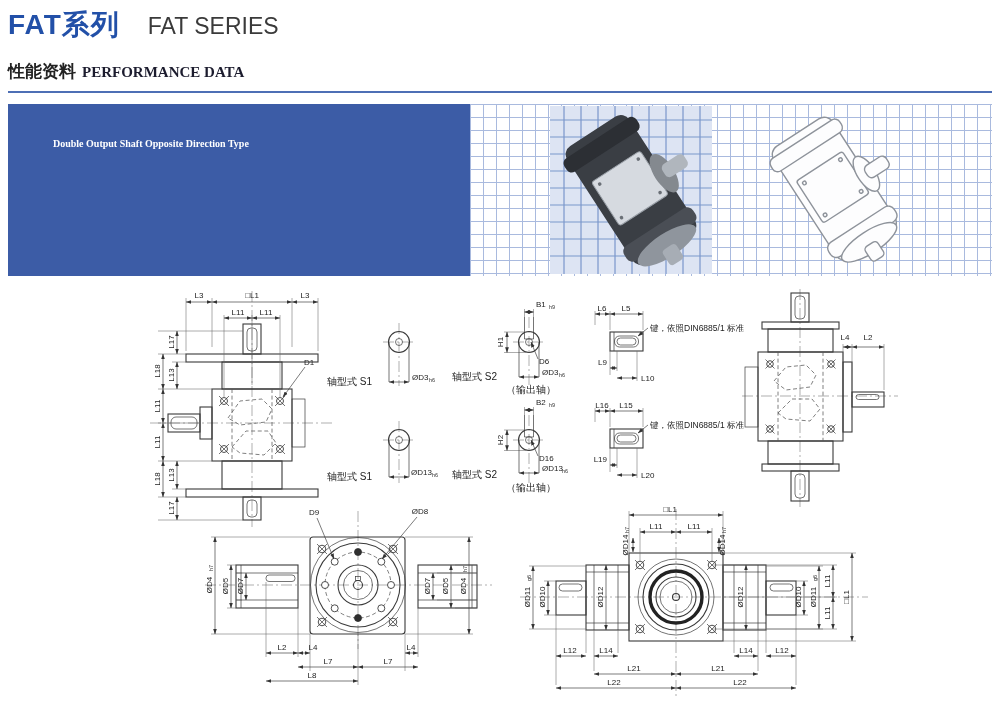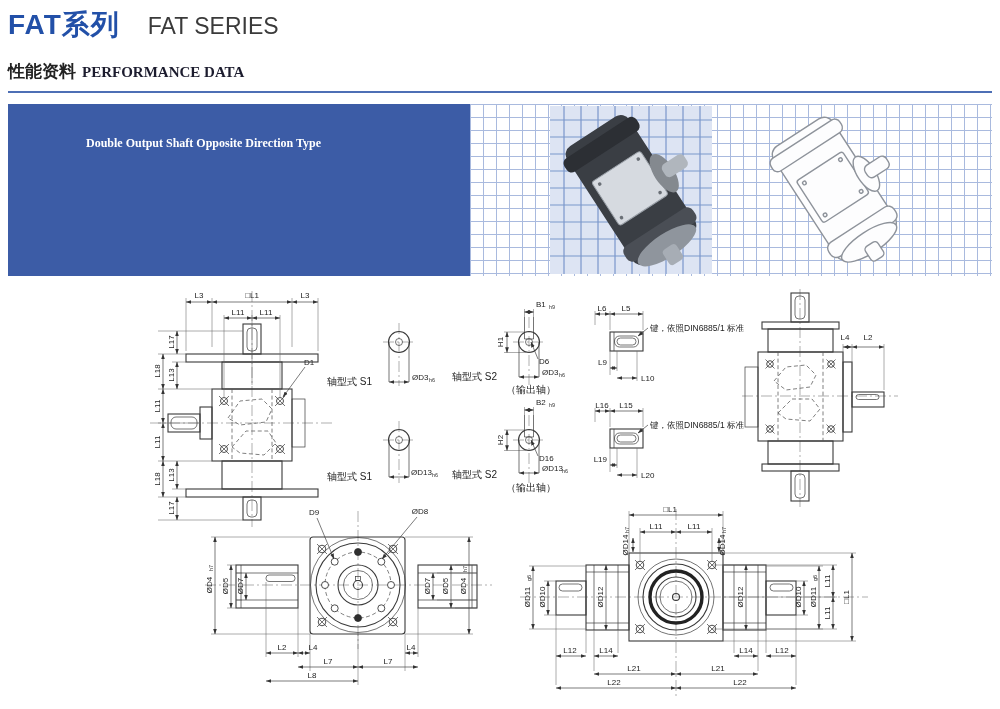--- a/index.html
+++ b/index.html
@@ -10,21 +10,21 @@
   #hdr .zh{font-size:28px;font-weight:bold;color:#2250a8;letter-spacing:1px;}
   #hdr .en{font-size:23px;color:#3a3a3a;margin-left:28px;}
   #sec{position:absolute;left:8px;top:60px;width:984px;border-bottom:2px solid #4e6fb5;padding-bottom:8px;}
   #sec .zh{font-size:17px;font-weight:bold;color:#222;}
   #sec .en{font-family:"Liberation Serif","DejaVu Serif",serif;font-size:15px;font-weight:bold;color:#1c1c2e;margin-left:6px;}
   
   #banner{position:absolute;left:8px;top:104px;width:984px;height:172px;}
   #banner .bluebox{position:absolute;left:0;top:0;width:462px;height:172px;background:#3c5ca6;color:#fff;
       font-family:"Liberation Serif","DejaVu Serif",serif;font-weight:bold;padding:26px 0 0 45px;box-sizing:border-box;}
   #banner .l1,#banner .l2{font-size:20px;line-height:33px;}
-  #banner .l3{font-size:12px;line-height:27px;margin-left:33px;}
+  #banner .l3{font-size:10px;line-height:27px;}
   #banner .l4{font-size:15px;line-height:26px;}
   #banner .grid{position:absolute;left:462px;top:0;width:522px;height:172px;background-color:#fff;
       background-image:linear-gradient(#a9bade 1px,transparent 1px),linear-gradient(90deg,#a9bade 1px,transparent 1px);
       background-size:13px 13px;}
   .photo{position:absolute;}
   
   #dwg{position:absolute;left:0;top:285px;}
   .ol{stroke:#3a3a3a;stroke-width:1.1;fill:none;}
   .th{stroke:#3a3a3a;stroke-width:.7;fill:none;}
   .thick{stroke:#222;stroke-width:3.4;fill:none;}

